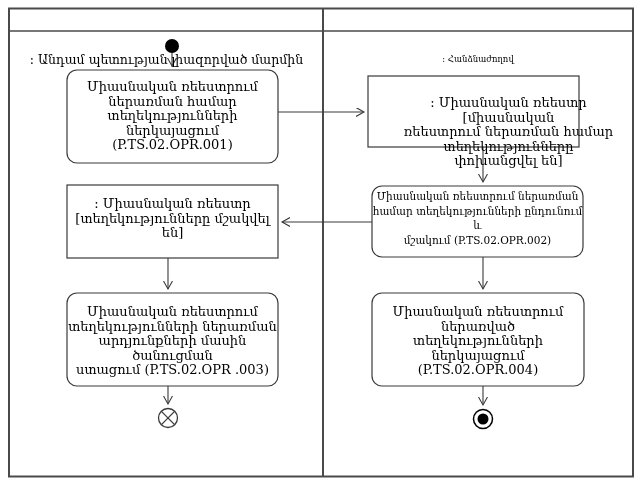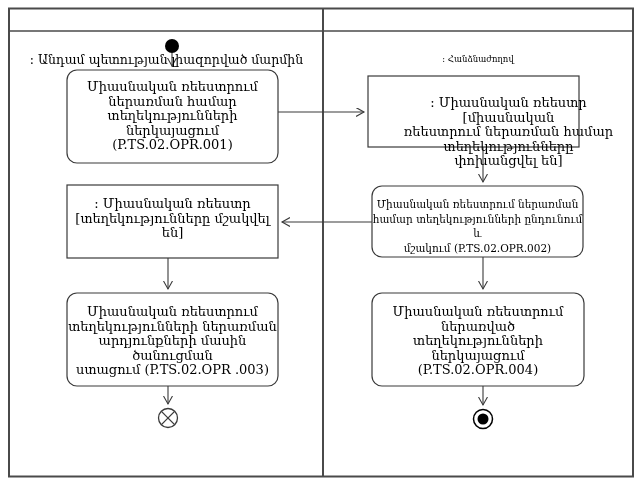--- a/index.html
+++ b/index.html
@@ -75,21 +75,21 @@
   <div class="label lane-title" style="left:10px;top:9px;width:313px;height:22px;font-size:12.5px;">: Անդամ պետության լիազորված մարմին</div>
   <div class="label lane-title" style="left:323px;top:9px;width:310px;height:22px;font-size:8.5px;">: Հանձնաժողով</div>
 
   <div class="label" style="left:67px;top:70px;width:211px;height:93px;padding-top:10px;box-sizing:border-box;">Միասնական ռեեստրում
 ներառման համար
 տեղեկությունների ներկայացում
 (P.TS.02.OPR.001)</div>
   <div class="label" style="left:368px;top:76px;width:211px;height:78px;padding-top:20px;box-sizing:border-box;margin-left:35px;">: Միասնական ռեեստր [միասնական
 ռեեստրում ներառման համար
 տեղեկությունները փոխանցվել են]</div>
-  <div class="label" style="left:372px;top:186px;width:211px;height:71px;padding-top:11px;box-sizing:border-box;font-size:10.5px;">Միասնական ռեեստրում ներառման
+  <div class="label" style="left:372px;top:186px;width:211px;height:71px;padding-top:3px;box-sizing:border-box;font-size:10.5px;">Միասնական ռեեստրում ներառման
 համար տեղեկությունների ընդունում և
 մշակում (P.TS.02.OPR.002)</div>
   <div class="label" style="left:67px;top:185px;width:211px;height:73px;padding-top:12px;box-sizing:border-box;">: Միասնական ռեեստր
 [տեղեկությունները մշակվել են]</div>
   <div class="label" style="left:67px;top:293px;width:211px;height:93px;padding-top:12px;box-sizing:border-box;">Միասնական ռեեստրում
 տեղեկությունների ներառման
 արդյունքների մասին ծանուցման
 ստացում (P.TS.02.OPR .003)</div>
   <div class="label" style="left:372px;top:293px;width:212px;height:93px;padding-top:12px;box-sizing:border-box;">Միասնական ռեեստրում ներառված
 տեղեկությունների ներկայացում

